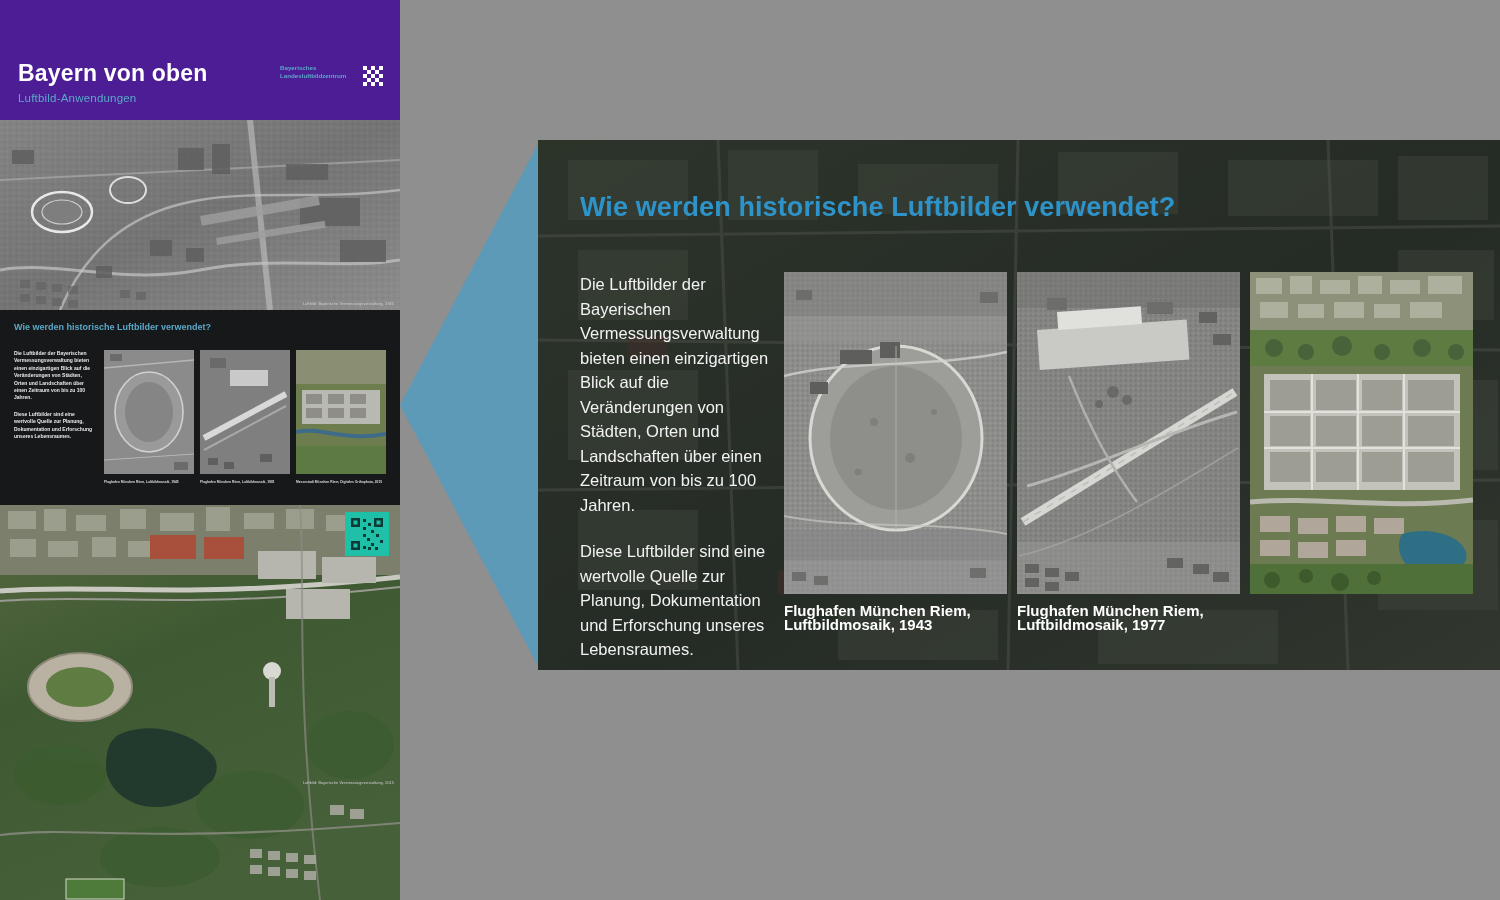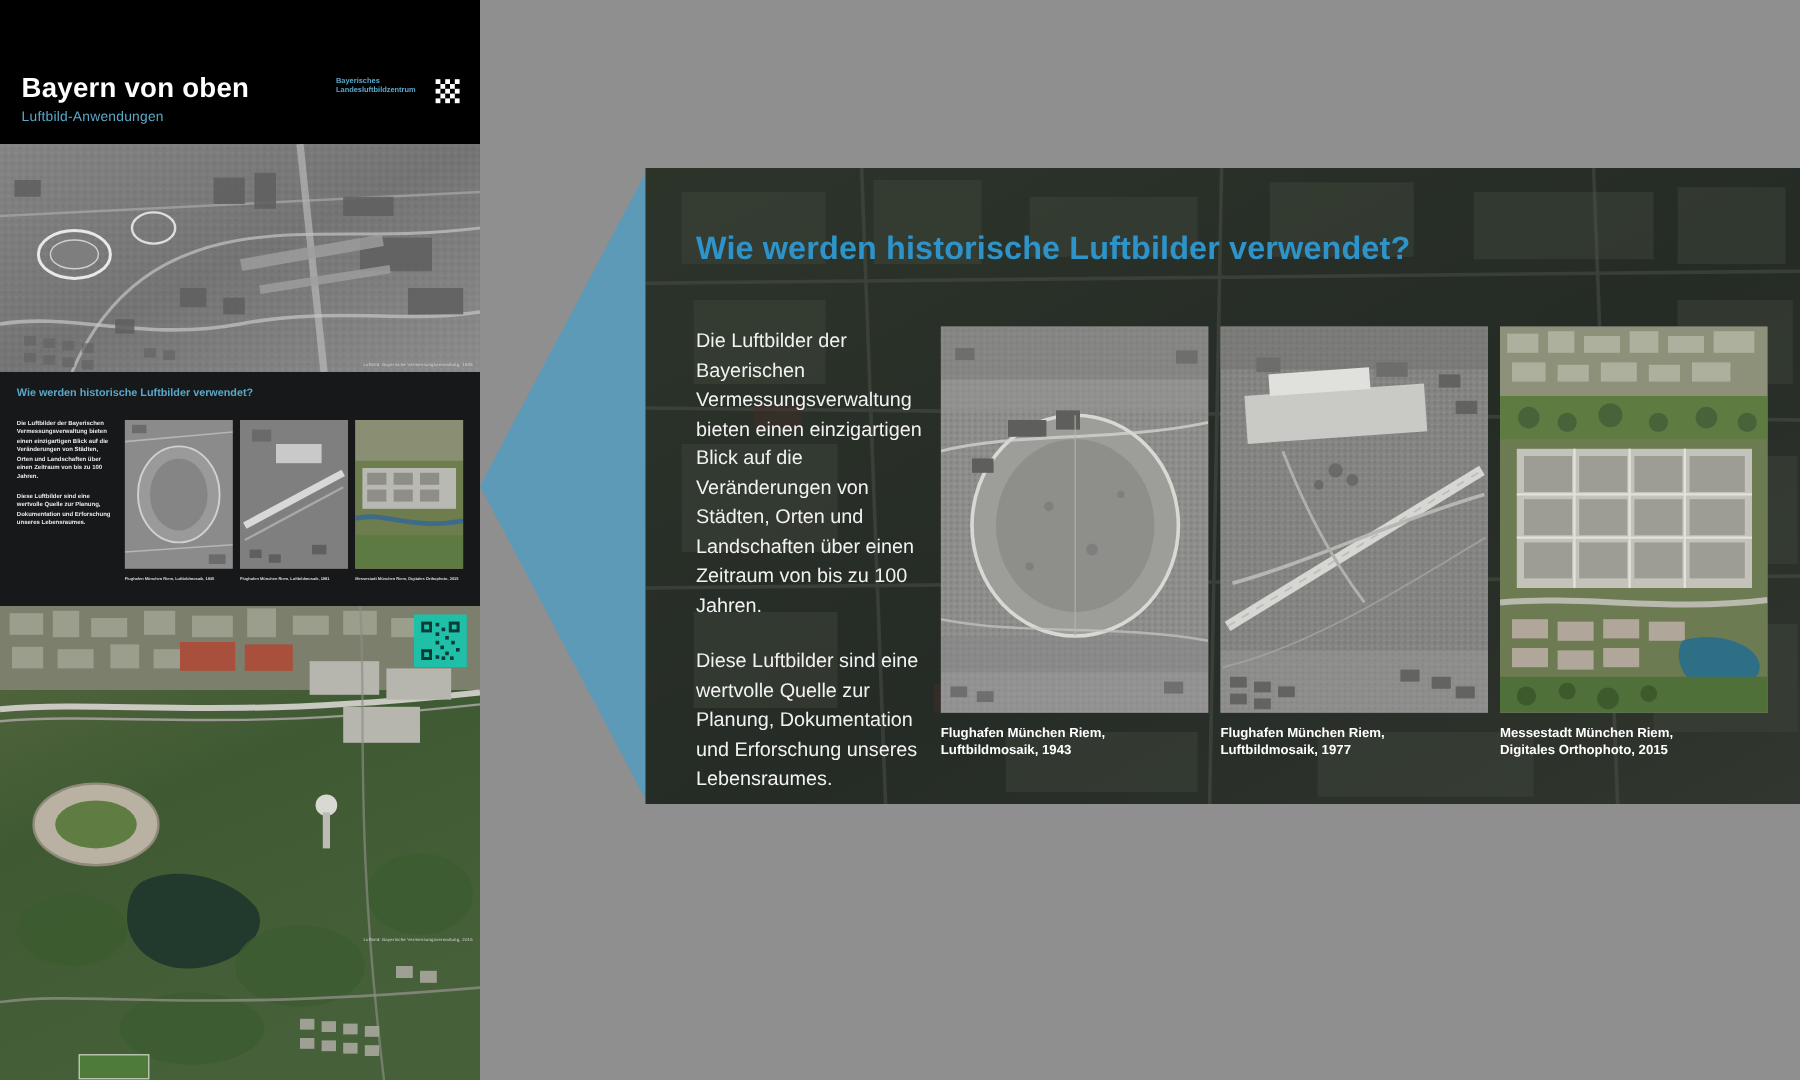--- a/index.html
+++ b/index.html
@@ -28,21 +28,21 @@
     height: 900px;
     background: #111214;
     overflow: hidden;
   }
 
   .poster-header {
     position: absolute;
     left: 0; top: 0;
     width: 400px;
     height: 120px;
-    background: #000000;
+    background: #4c1d95;
   }
   .poster-title {
     position: absolute;
     left: 18px;
     top: 60px;
     font-size: 23px;
     font-weight: bold;
     color: #ffffff;
     letter-spacing: 0.2px;
   }
@@ -239,21 +239,21 @@
   }
   .detail-thumb {
     position: relative;
     width: 223px;
     height: 322px;
     overflow: hidden;
     background: #808080;
   }
   .detail-cap {
     margin-top: 10px;
-    font-size: 11px;
+    font-size: 15px;
     line-height: 14px;
     color: #ffffff;
     font-weight: bold;
   }
 
   svg { display: block; }
 </style>
 </head>
 <body>
 
@@ -754,22 +754,18 @@
 
             <rect x="0" y="292" width="223" height="30" fill="#4f7038"></rect>
             <g fill="#3c5a2c">
               <circle cx="22" cy="308" r="8"></circle>
                 <circle cx="56" cy="304" r="7"></circle>
                 <circle cx="90" cy="310" r="9"></circle>
               <circle cx="124" cy="306" r="7"></circle>
             </g>
           </svg>
         </div>
-        <div class="detail-cap">
-          <span>Messestadt München Riem,</span><br>
-          <span>Digitales Orthophoto, 2015</span>
-        </div>
       </div>
 
     </div>
   </div>
 
 </div>
 
 </body></html>

